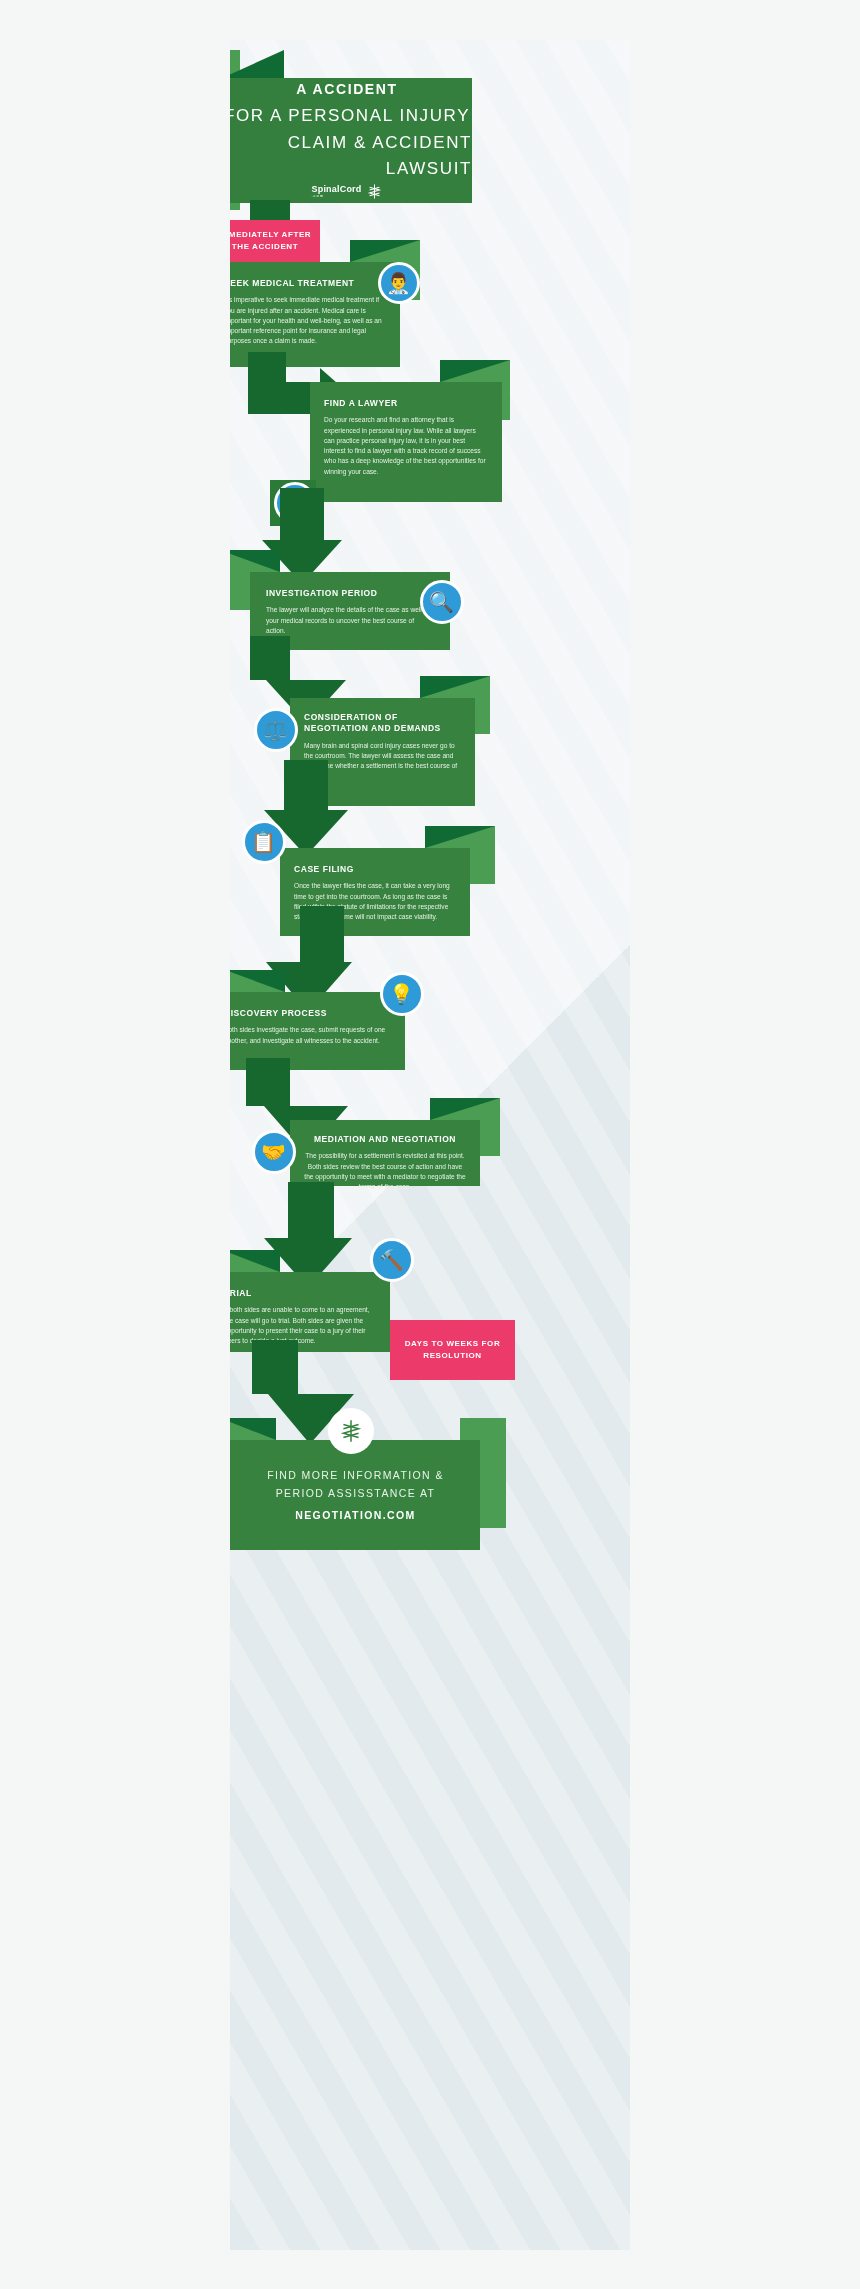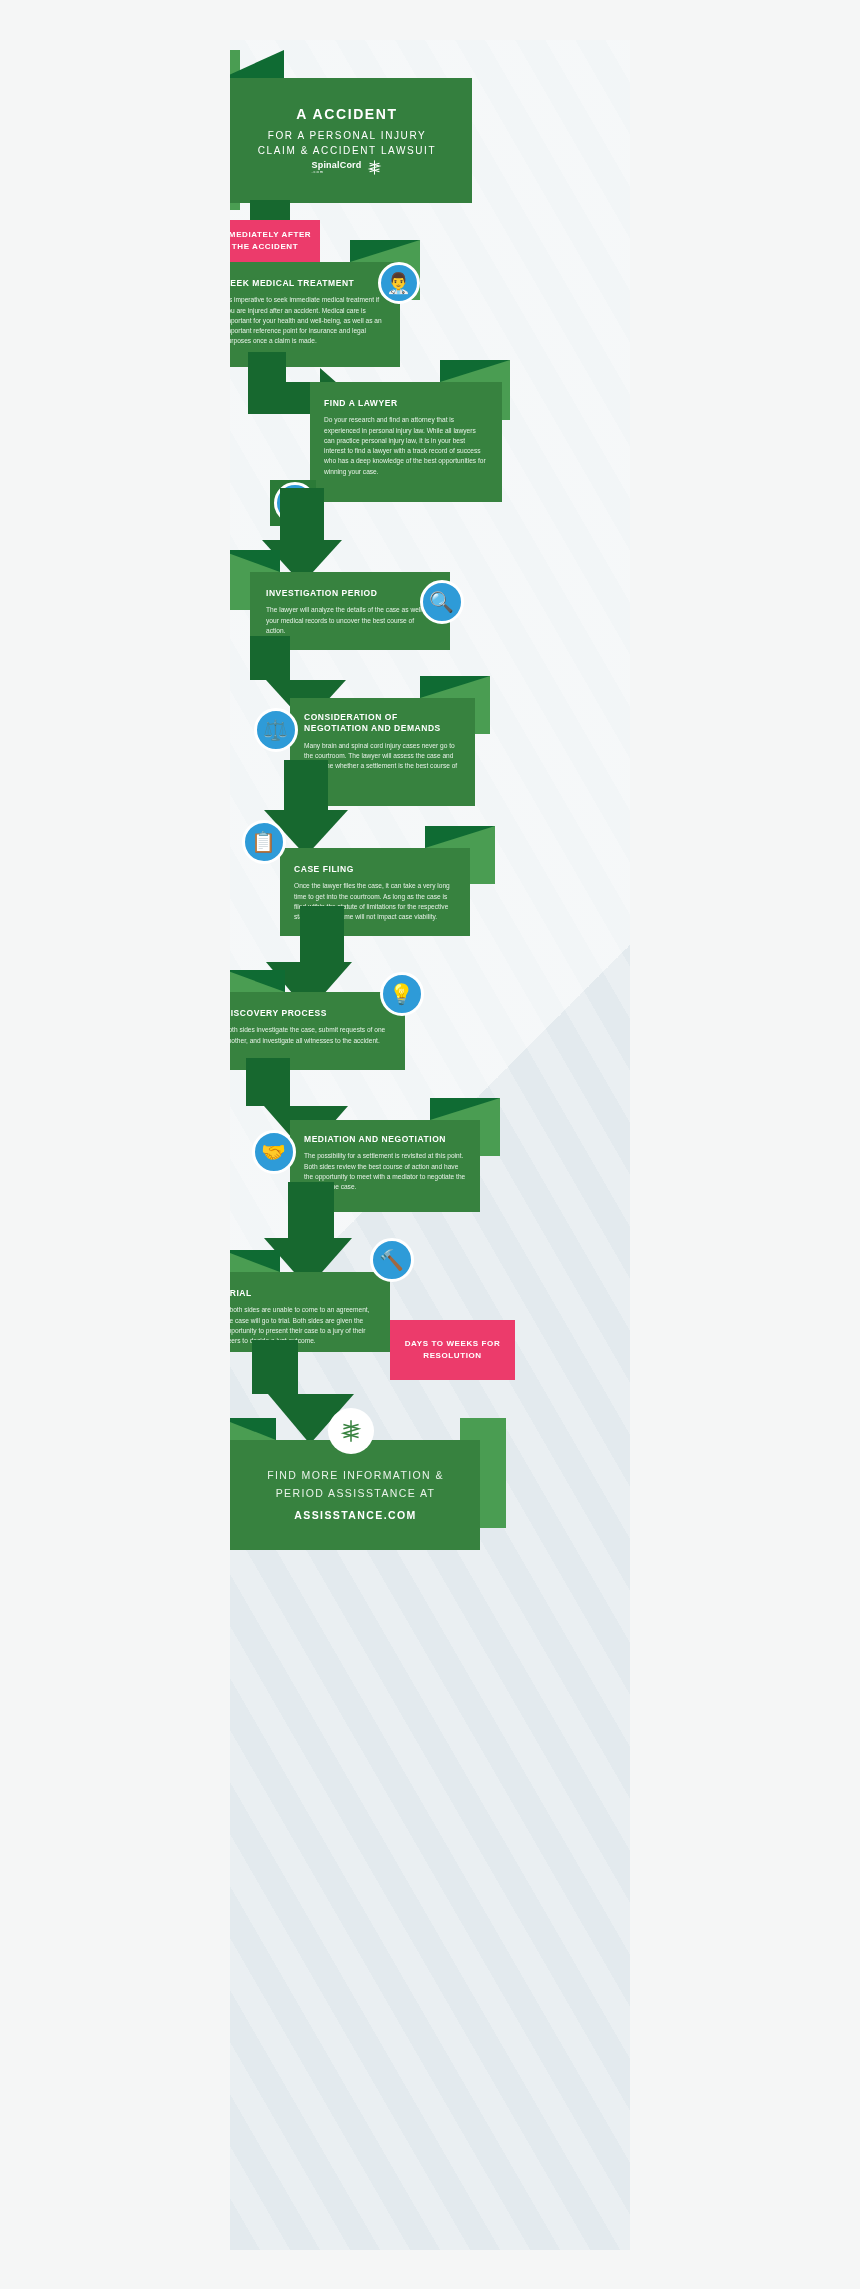--- a/index.html
+++ b/index.html
@@ -79,21 +79,21 @@
     display:flex;align-items:center;justify-content:center;
     overflow:hidden;
     font-size:20px;
   }
   
   .hdr-title-a{
     font-size:14px;font-weight:bold;letter-spacing:1.6px;
     text-align:center;color:#fff;
   }
   .hdr-title-b{
-    font-size:10px;letter-spacing:1.6px;text-align:right;color:#fff;
+    font-size:17px;letter-spacing:1.6px;text-align:right;color:#fff;
     font-weight:300;line-height:1.55;
   }
   .logo-row{
     display:flex;align-items:center;justify-content:center;gap:4px;
     margin-top:0;
   }
   .logo-txt{font-size:9px;font-weight:bold;color:#fff;letter-spacing:.2px;}
   .logo-txt small{font-size:4px;display:block;line-height:1;letter-spacing:1px;font-weight:normal;}
   .footer-txt{
     text-align:center;color:#eaf3ea;font-size:10.5px;letter-spacing:1.4px;
@@ -252,21 +252,21 @@
 
     <svg class="arrow" style="left:16px;top:1018px;" width="130" height="100" viewBox="0 0 130 100">
       <polygon points="0,0 44,0 44,48 0,48" fill="#17682f"></polygon>
       <polygon points="18,48 102,48 60,96" fill="#17682f"></polygon>
     </svg>
 
     <div>
       <div class="tab-right" style="left:200px;top:1058px;width:70px;height:58px;background:#4a9d52;"></div>
       <div style="position:absolute;left:200px;top:1058px;width:70px;height:22px;background:#0f6b33;
                   clip-path:polygon(0 0,100% 0,0 100%);"></div>
-      <div class="card" style="left:60px;top:1080px;width:190px;height:92px;padding:14px 14px;">
+      <div class="card" style="left:60px;top:1080px;width:190px;height:66px;padding:14px 14px;text-align:center;">
         <h3>MEDIATION AND NEGOTIATION</h3>
         <p>The possibility for a settlement is revisited at this point. Both sides review the best course of action and have the opportunity to meet with a mediator to negotiate the terms of the case.</p>
       </div>
       <div class="icon-circle" style="left:22px;top:1090px;width:44px;height:44px;background:#2e9bd8;">
         <span>🤝</span>
       </div>
     </div>
 
     <svg class="arrow" style="left:20px;top:1142px;" width="130" height="110" viewBox="0 0 130 110">
       <polygon points="38,0 84,0 84,56 38,56" fill="#17682f"></polygon>
@@ -298,21 +298,21 @@
     <div>
       <div class="tab-left" style="left:-10px;top:1378px;width:56px;height:110px;background:#4a9d52;"></div>
       <div style="position:absolute;left:-10px;top:1378px;width:56px;height:22px;background:#0f6b33;
                   clip-path:polygon(0 0,100% 0,100% 100%);"></div>
       <div class="tab-right" style="left:230px;top:1378px;width:46px;height:110px;background:#4a9d52;"></div>
       <div class="card" style="left:-10px;top:1400px;width:260px;height:110px;
                   display:flex;flex-direction:column;align-items:center;justify-content:center;">
         <div class="footer-txt">FIND MORE INFORMATION &amp;</div>
         <div class="footer-txt">PERIOD ASSISSTANCE AT</div>
         <div class="footer-txt" style="margin-top:3px;">
-          <b>ASSISSTANCE.COM</b>
+          <b>NEGOTIATION.COM</b>
         </div>
       </div>
       <div class="footer-logo" style="left:98px;top:1368px;">
         <svg width="26" height="26" viewBox="0 0 24 24">
           <g fill="none" stroke="#37823f" stroke-width="1.4">
             <path d="M12 2 L12 22"></path>
             <path d="M5 6 L19 10 L5 14 L19 18"></path>
             <path d="M5 10 L19 6 M5 18 L19 14"></path>
           </g>
         </svg>

